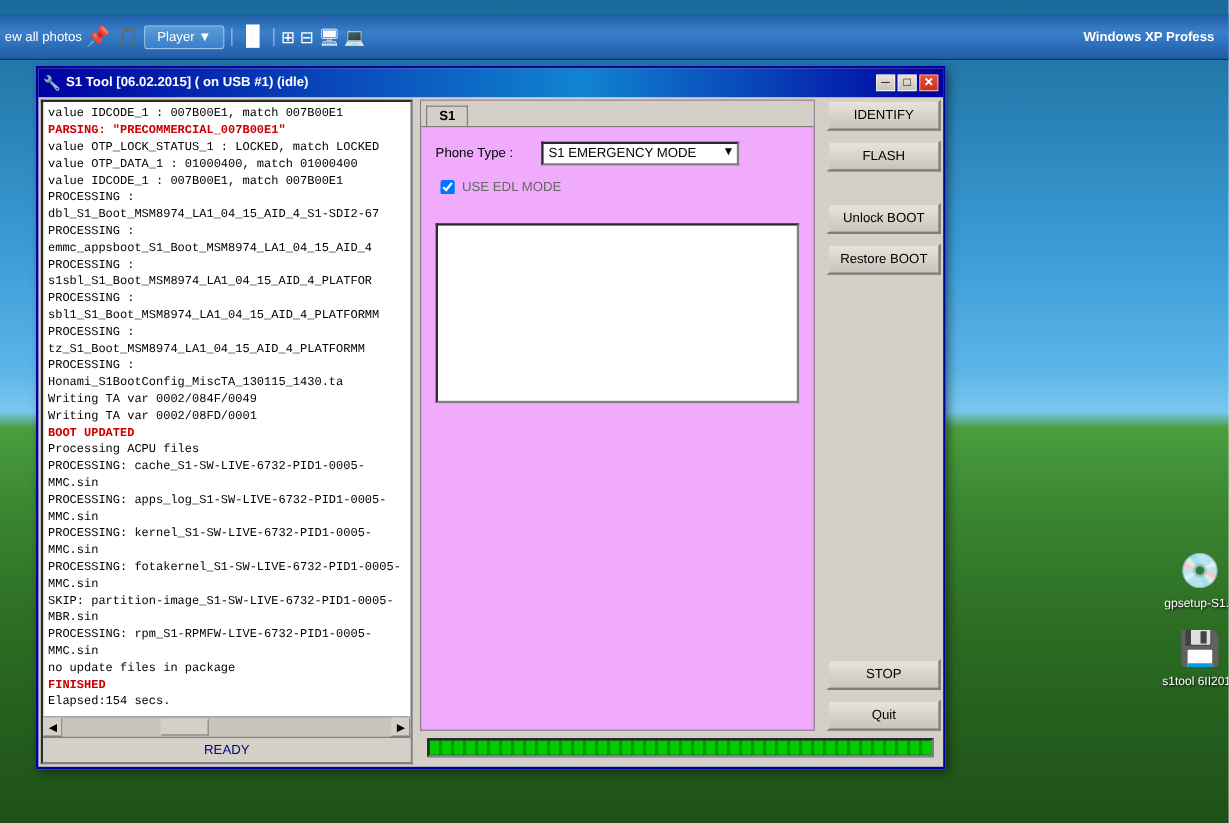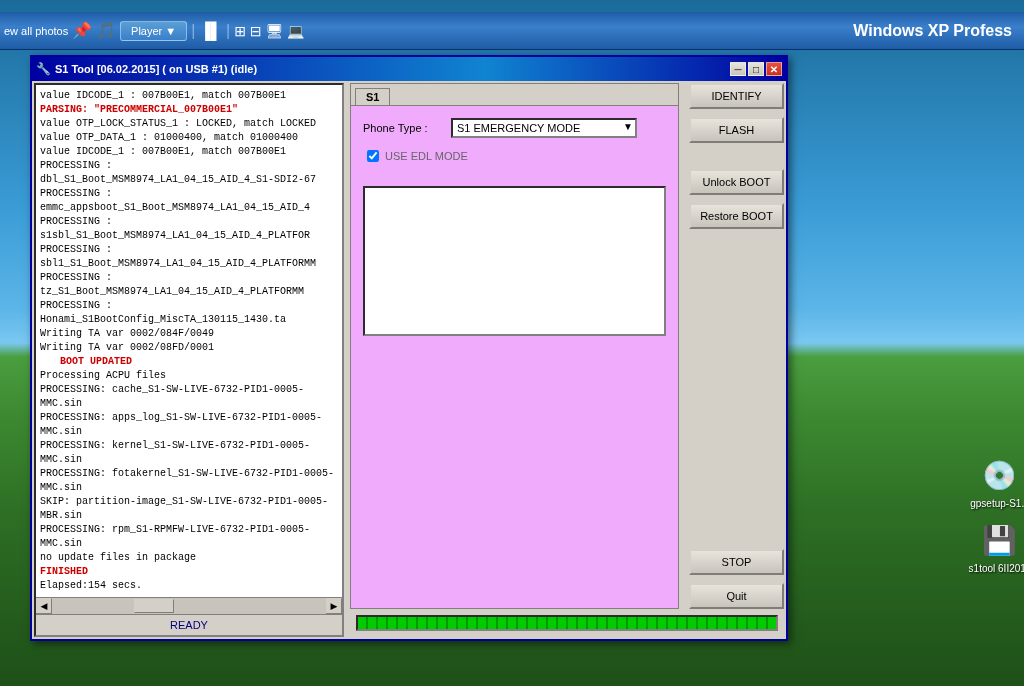--- a/index.html
+++ b/index.html
@@ -51,21 +51,21 @@
       color: white;
       font-size: 11px;
       cursor: pointer;
       display: flex;
       align-items: center;
       gap: 3px;
     }
 
     .taskbar-right {
       color: white;
-      font-size: 16px;
+      font-size: 11px;
       font-weight: bold;
       padding: 0 8px;
     }
 
     
     .desktop-icon {
       position: absolute;
       display: flex;
       flex-direction: column;
       align-items: center;
@@ -155,21 +155,21 @@
       flex: 1;
       overflow-y: auto;
       padding: 4px;
       font-family: 'Courier New', monospace;
       font-size: 10px;
       line-height: 1.4;
     }
 
     .log-content .highlight { color: #cc0000; font-weight: bold; }
     .log-content .finished { color: #cc0000; font-weight: bold; }
-    .log-content .boot-updated { color: #cc0000; font-weight: bold; margin-left: 20px; }
+    .log-content .boot-updated { color: #cc0000; font-weight: bold; }
 
     .log-status {
       background: #d4d0c8;
       border-top: 2px solid #808080;
       padding: 4px;
       text-align: center;
       font-size: 11px;
       color: #000080;
     }
 
@@ -429,21 +429,21 @@
 
           <div style="flex:1; display:flex; flex-direction:column;">
             <div style="border:1px solid #808080; flex:1; background:#f0abfc;">
               <div class="tab-header">
                 <div class="tab-label">S1</div>
               </div>
               <div class="s1-content">
                 <div class="phone-type-row">
                   <span class="phone-type-label">Phone Type :</span>
                   <div style="position:relative; display:inline-block;">
-                    <select style="border:2px inset #808080; background:white; padding:2px 20px 2px 4px; font-size:11px; width:186px; font-family:Tahoma,Arial,sans-serif; cursor:pointer; appearance:none; -webkit-appearance:none;">
+                    <select style="border:2px inset #808080; background:white; padding:2px 20px 2px 4px; font-size:11px; width:165px; font-family:Tahoma,Arial,sans-serif; cursor:pointer; appearance:none; -webkit-appearance:none;">
                       <option>S1 EMERGENCY MODE</option>
                       <option>S1 NORMAL MODE</option>
                     </select>
                     <span style="position:absolute;right:4px;top:3px;font-size:10px;pointer-events:none;">▼</span>
                   </div>
                 </div>
 
                 <div class="checkbox-row">
                   <input type="checkbox" checked="" class="checkbox-input" style="">
                   <label class="checkbox-label">USE EDL MODE</label>

